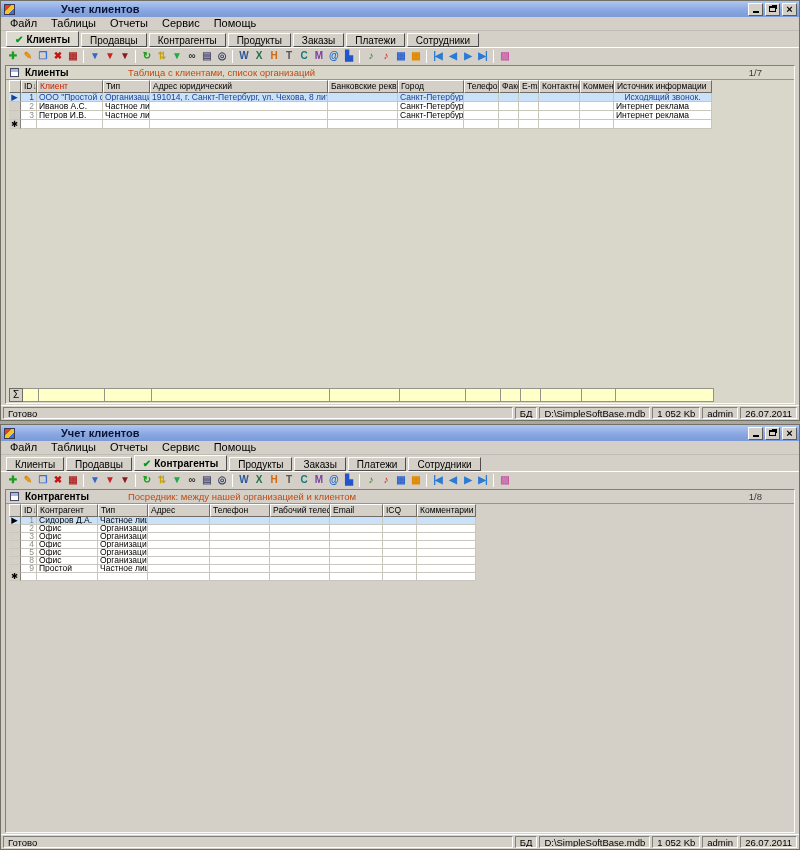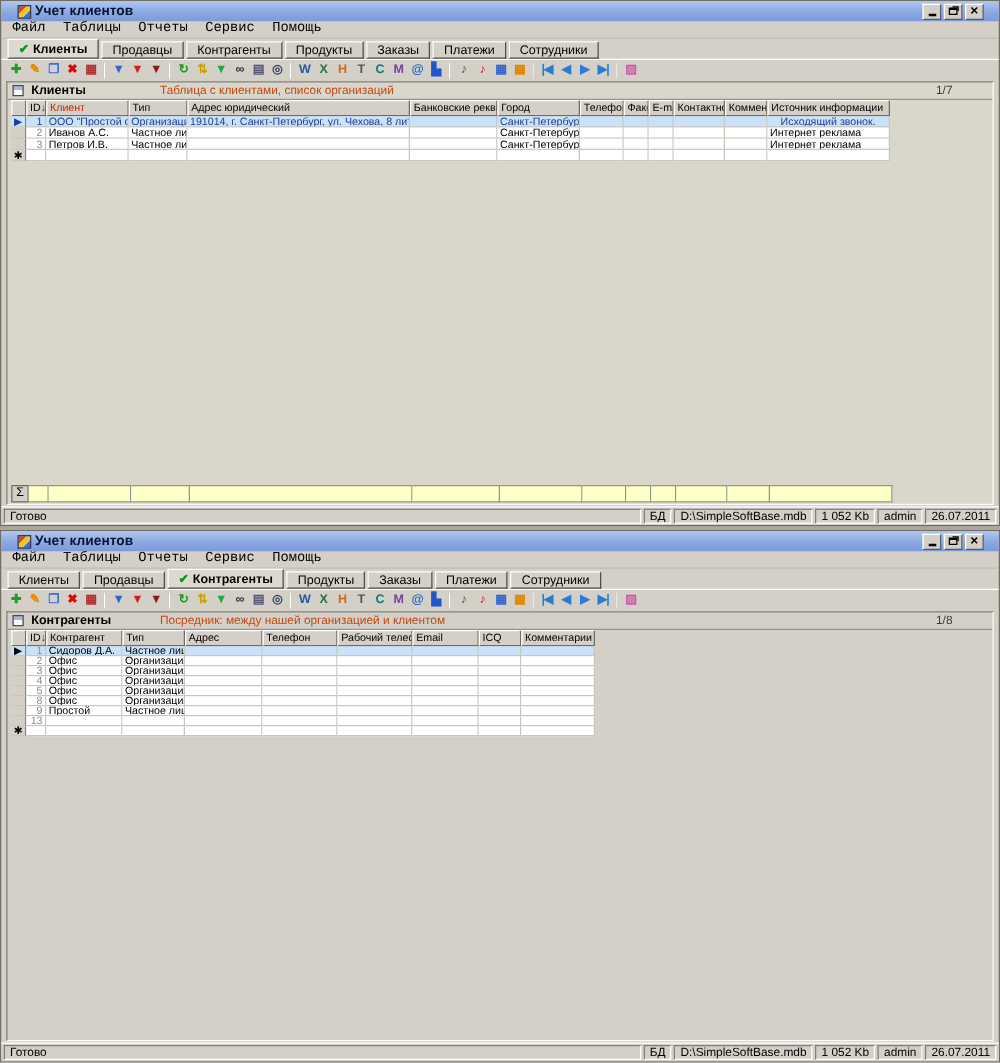--- a/index.html
+++ b/index.html
@@ -4,35 +4,35 @@
 <style>
   html,body{margin:0;padding:0;background:#a8a59d;}
   *{box-sizing:border-box;}
   #screen{position:relative;width:800px;height:850px;background:#aaa79f;overflow:hidden;
     font-family:"Liberation Sans",sans-serif;color:#000;}
   .win{position:absolute;left:0;width:800px;background:#d4d0c8;border:1px solid #716f64;}
   #win-top{top:0;height:421px;}
   #win-bottom{top:424px;height:426px;}
 
   
-  .titlebar{height:16px;display:flex;align-items:center;padding:0 12px;
-    background:linear-gradient(180deg,#b0c7f0 0%,#8aa8e2 55%,#7b9ad8 100%);}
+  .titlebar{height:16px;display:flex;align-items:center;padding:0 2px;
+    background:linear-gradient(180deg,#b0c7f0 0%,#8aa8e2 55%,#7b9ad8 100%);gap:43px;}
   .appicon{width:11px;height:11px;margin:0 3px 0 1px;border:1px solid #3a3a55;
     background:linear-gradient(135deg,#e04030 0 34%,#f4c22a 34% 67%,#3a6fd8 67%);}
   .titletext{font-size:11px;font-weight:bold;color:#0a1433;line-height:14px;}
   .winbtns{margin-left:auto;display:flex;gap:2px;}
   .wbtn{width:15px;height:13px;background:#d4d0c8;border:1px solid;border-color:#fff #5a5a5a #5a5a5a #fff;
     display:flex;align-items:center;justify-content:center;font-size:9px;line-height:9px;}
   .g-min{width:6px;height:2px;background:#000;margin-top:6px;}
   .g-restore{width:7px;height:6px;border:1px solid #000;border-top-width:2px;background:#d4d0c8;box-shadow:2px -2px 0 -1px #000;}
   .g-close{font-size:11px;font-weight:bold;line-height:10px;}
 
   
   .menubar{height:14px;display:flex;align-items:center;padding-left:2px;border-bottom:1px solid #bfbcb4;}
-  .mi{font-size:11px;line-height:13px;padding:0 7px;font-family:Liberation Mono, monospace;}
+  .mi{font-size:11px;line-height:13px;padding:0 7px;}
 
   
   .tabsrow{height:16px;display:flex;align-items:flex-end;gap:2px;padding-left:5px;}
   .tab{height:14px;display:flex;align-items:center;padding:0 8px;background:#d4d0c8;
     border:1px solid;border-color:#fcfcfc #4d4d4d #4d4d4d #fcfcfc;font-size:10px;white-space:nowrap;}
   .tab.active{height:16px;background:#dcd9d1;font-weight:bold;}
   .chk{color:#00991a;font-weight:bold;font-size:10px;margin-right:3px;}
 
   
   .toolbar{height:17px;display:flex;align-items:center;padding-left:4px;border-top:1px solid #fff;}
@@ -463,32 +463,20 @@
             <span class="cell" style="width: 61px;">Простой</span>
             <span class="cell" style="width: 50px;">Частное лицо</span>
             <span class="cell" style="width: 62px;"></span>
             <span class="cell" style="width: 60px;"></span>
             <span class="cell" style="width: 60px;"></span>
             <span class="cell" style="width: 53px;"></span>
             <span class="cell" style="width: 34px;"></span>
             <span class="cell" style="width: 59px;"></span>
           </div>
           <div class="grow">
-            <span class="cell selcell" style="width: 12px;"></span>
-            <span class="cell c-id" style="width: 16px;">13</span>
-            <span class="cell" style="width: 61px;"></span>
-            <span class="cell" style="width: 50px;"></span>
-            <span class="cell" style="width: 62px;"></span>
-            <span class="cell" style="width: 60px;"></span>
-            <span class="cell" style="width: 60px;"></span>
-            <span class="cell" style="width: 53px;"></span>
-            <span class="cell" style="width: 34px;"></span>
-            <span class="cell" style="width: 59px;"></span>
-          </div>
-          <div class="grow">
             <span class="cell selcell" style="width: 12px;">✱</span>
             <span class="cell" style="width: 16px;"></span>
             <span class="cell" style="width: 61px;"></span>
             <span class="cell" style="width: 50px;"></span>
             <span class="cell" style="width: 62px;"></span>
             <span class="cell" style="width: 60px;"></span>
             <span class="cell" style="width: 60px;"></span>
             <span class="cell" style="width: 53px;"></span>
             <span class="cell" style="width: 34px;"></span>
             <span class="cell" style="width: 59px;"></span>

